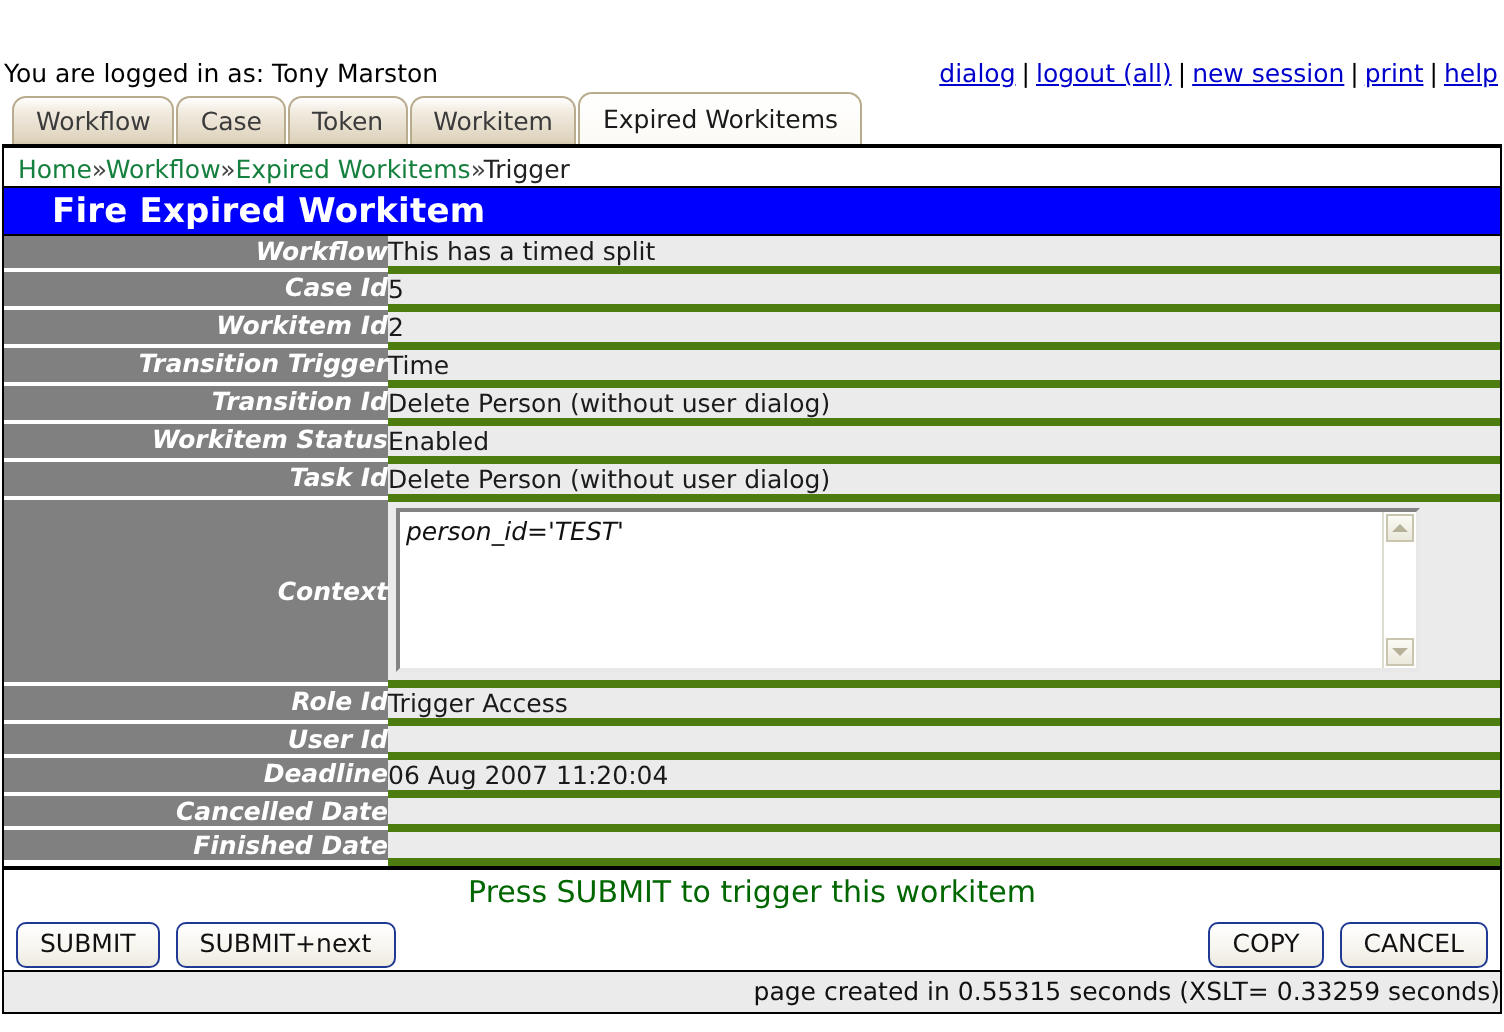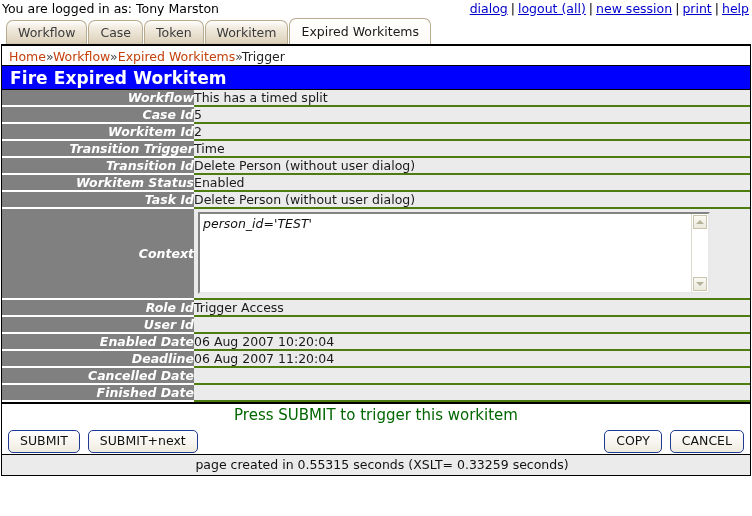--- a/index.html
+++ b/index.html
@@ -16,20 +16,21 @@
     color: #000000;
     overflow: hidden;
   }
 
   
   .topbar {
     height: 18px;
     position: relative;
     padding: 0 2px;
     box-sizing: border-box;
+    margin-top: 28px;
   }
   .logged-in {
     position: absolute;
     left: 2px;
     top: 1px;
     font-size: 12.5px;
     color: #000;
     white-space: nowrap;
   }
   .toplinks {
@@ -102,39 +103,39 @@
   .breadcrumb {
     padding: 3px 0 3px 7px;
     font-size: 12.5px;
     background: #ffffff;
     border-bottom: 1px solid #ffffff;
     white-space: nowrap;
     height: 19px;
     box-sizing: border-box;
   }
   .breadcrumb a {
-    color: #c2410c;
+    color: #15803d;
     text-decoration: none;
     text-align: right;
   }
   .breadcrumb .crumbsep {
     color: #444;
     font-size: 12.5px;
   }
   .breadcrumb .current {
     color: #222;
   }
 
   
   .pagetitle {
     background: #0000ff;
     color: #ffffff;
     font-weight: bold;
     font-size: 17px;
-    padding: 2px 0 3px 8px;
+    padding: 2px 0 3px 24px;
     border-top: 1px solid #000;
     border-bottom: 1px solid #000;
     letter-spacing: 0.1px;
     height: 25px;
     box-sizing: border-box;
     line-height: 21px;
   }
 
   
   table.detail {
@@ -157,21 +158,21 @@
     padding: 2px 5px 2px 4px;
     border-bottom: 2px solid #ffffff;
     box-sizing: border-box;
     white-space: nowrap;
   }
   td.val {
     background: #ebebeb;
     color: #1a1a1a;
     font-size: 12.5px;
     padding: 2px 4px 2px 5px;
-    border-bottom: 2px solid #4d7c0f;
+    border-bottom: 4px solid #4d7c0f;
     box-sizing: border-box;
   }
   td.lbl.mid {
     vertical-align: middle;
   }
   td.val.ta {
     padding: 3px 4px 4px 4px;
     background: #ebebeb;
   }
 
@@ -285,21 +286,21 @@
   .btns-right {
     position: absolute;
     right: 6px;
     top: 3px;
     white-space: nowrap;
   }
   .btns-right .btn { margin-left: 8px; }
 
   
   .footer {
-    text-align: center;
+    text-align: right;
     font-size: 12.5px;
     color: #111;
     background: #ebebeb;
     border-top: 1px solid #000;
     padding: 2px 0 3px 12px;
   }
 </style>
 </head>
 <body>
 
@@ -368,24 +369,20 @@
 
       <tr>
         <td class="lbl">Role Id</td>
         <td class="val">Trigger Access</td>
       </tr>
       <tr>
         <td class="lbl">User Id</td>
         <td class="val"></td>
       </tr>
       <tr>
-        <td class="lbl">Enabled Date</td>
-        <td class="val">06 Aug 2007 10:20:04</td>
-      </tr>
-      <tr>
         <td class="lbl">Deadline</td>
         <td class="val">06 Aug 2007 11:20:04</td>
       </tr>
       <tr>
         <td class="lbl">Cancelled Date</td>
         <td class="val"></td>
       </tr>
       <tr>
         <td class="lbl">Finished Date</td>
         <td class="val"></td>

